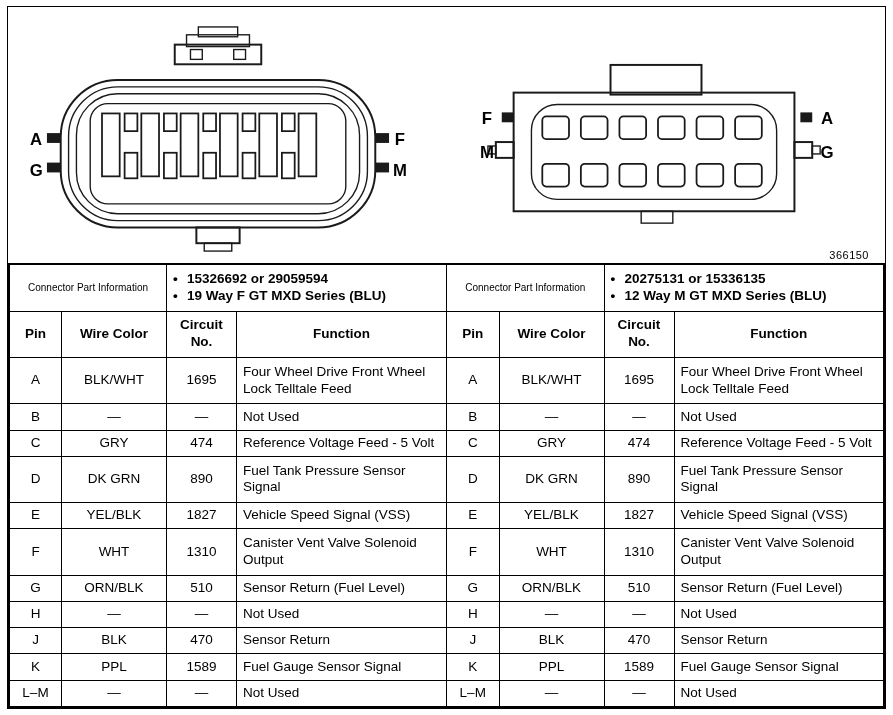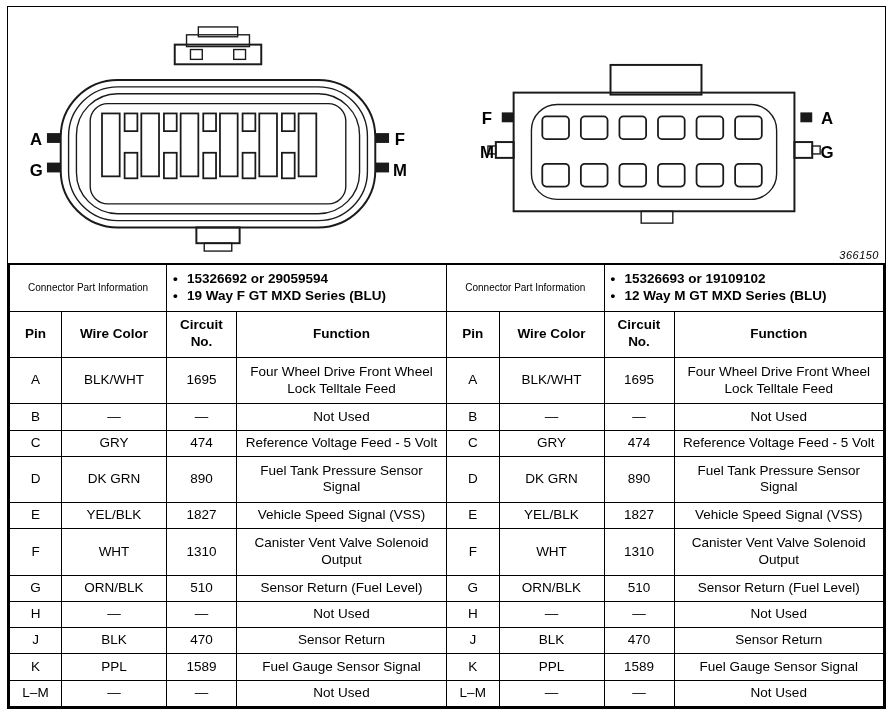--- a/index.html
+++ b/index.html
@@ -12,23 +12,22 @@
     width:100%; height:100%; box-sizing:border-box; border:1px solid #000;
     display:flex; flex-direction:column;
   }
   
   .drawings {
     flex:0 0 256px; position:relative; display:flex; align-items:flex-start;
   }
   .drawing-left { width:48%; display:flex; justify-content:center; padding-top:16px; }
   .drawing-right { width:52%; display:flex; justify-content:center; padding-top:52px; }
   .ref-number {
-    position:absolute; right:6px; bottom:2px; font-size:11px;
+    position:absolute; right:16px; bottom:2px; font-size:11px;
     letter-spacing:0.5px;
-    font-style:italic;
   }
   svg { display:block; }
   .ln { fill:none; stroke:#1a1a1a; stroke-width:2; }
   .ln-thin { fill:none; stroke:#1a1a1a; stroke-width:1.4; }
   .cav { fill:#ffffff; stroke:#1a1a1a; stroke-width:1.8; }
   .tick { fill:#1a1a1a; }
   .pinletter { font:bold 17px "Liberation Sans", sans-serif; fill:#000; }
   
   .tablewrap { flex:1; }
   table.pinout {
@@ -39,21 +38,21 @@
     border:1px solid #000; padding:2px 6px; line-height:1.25; vertical-align:middle;
     overflow:hidden;
   }
   table.pinout { border:2px solid #000; }
   th.part-info { font-weight:normal; font-size:10px; }
   td.bullets { font-weight:bold; text-align:left; vertical-align:middle; }
   .bullet-line { display:flex; }
   .bullet-dot { width:14px; flex:0 0 14px; }
   th.colhead { font-weight:bold; text-align:center; }
   td.c-pin, td.c-wire, td.c-circ { text-align:center; }
-  td.c-func { text-align:center; }
+  td.c-func { text-align:left; }
 </style>
 </head>
 <body>
 
 <div class="page">
   <div class="frame">
 
     <div class="drawings">
 
       <div class="drawing-left">
@@ -166,21 +165,21 @@
                 </div>
               <div class="bullet-line">
                   <span class="bullet-dot">•</span>
                   <span>19 Way F GT MXD Series (BLU)</span>
                 </div>
             </td>
             <th class="part-info" colspan="2">Connector Part Information</th>
             <td class="bullets" colspan="2">
               <div class="bullet-line">
                   <span class="bullet-dot">•</span>
-                  <span>15326693 or 19109102</span>
+                  <span>20275131 or 15336135</span>
                 </div>
               <div class="bullet-line">
                   <span class="bullet-dot">•</span>
                   <span>12 Way M GT MXD Series (BLU)</span>
                 </div>
             </td>
           </tr>
           <tr>
             <th class="colhead">Pin</th>
             <th class="colhead">Wire Color</th>

